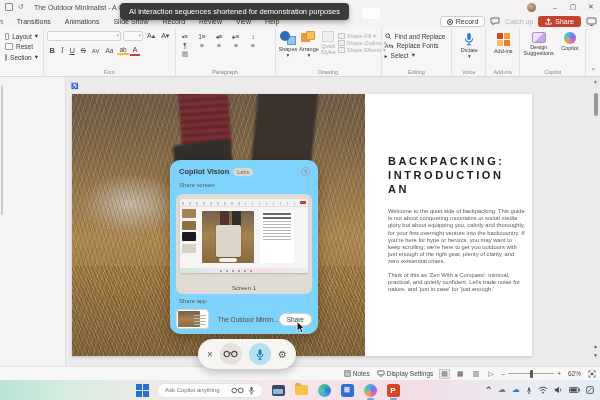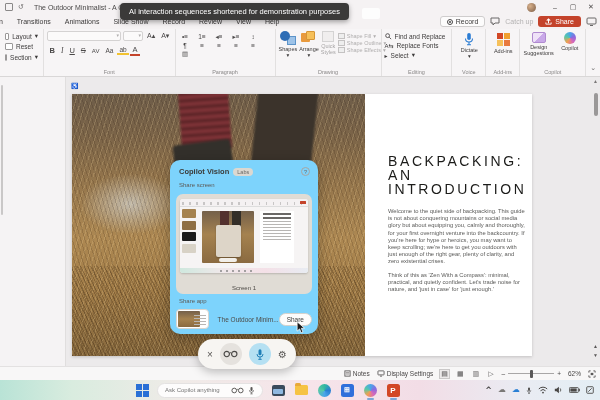--- a/index.html
+++ b/index.html
@@ -84,21 +84,21 @@
       repeating-linear-gradient(108deg, rgba(255,228,170,.17) 0 1px, transparent 1px 5px); }
   .leg { position:absolute; filter:blur(1px); }
   .leg-right { left:182px; top:-6px; width:60px; height:92px; background:#3b332b; border-radius:0 0 16px 14px; transform:rotate(6deg); }
   .leg-left-sock { left:108px; top:-4px; width:50px; height:60px; background:#7d3236; border-radius:2px; transform:rotate(-4deg);
     background-image:repeating-linear-gradient(0deg, rgba(30,10,10,.35) 0 3px, transparent 3px 7px); }
   .leg-left-boot { left:104px; top:48px; width:58px; height:62px; background:#33302b; border-radius:4px 4px 14px 10px; transform:rotate(-7deg); }
   .photo .fg-grass { position:absolute; left:0; bottom:0; width:100%; height:90px;
     background:repeating-linear-gradient(63deg, rgba(56,36,14,.28) 0 1px, transparent 1px 3px); }
 
   .slide-text { position:absolute; left:316px; top:60px; width:138px; color:#1c1c1a; }
-  .slide-title { font-size:14px; font-weight:normal; letter-spacing:2.6px; line-height:14px; }
+  .slide-title { font-size:11px; font-weight:bold; letter-spacing:2.6px; line-height:14px; }
   .slide-body { margin-top:12px; font-size:5.8px; line-height:7.2px; color:#5a5a58; }
   .slide-body p + p { margin-top:6px; }
 
   .vscroll { position:absolute; right:1px; top:0; width:7px; height:289px; }
   .vs-up { position:absolute; top:1px; left:1px; font-size:5px; color:#7a7878; }
   .vs-thumb { position:absolute; top:16px; left:2px; width:3.5px; height:23px; background:#9a9898; border-radius:2px; }
   .vs-bottom { position:absolute; bottom:8px; left:0; display:flex; flex-direction:column; gap:3px; font-size:5px; color:#5a5858; text-align:center; width:7px; }
 
   
   .cv-panel { position:absolute; left:170px; top:160px; width:148px; height:174px; background:#7dd3fc; border-radius:10px; box-shadow:0 4px 14px rgba(0,0,0,.3); z-index:30; }
@@ -386,22 +386,22 @@
       <div class="photo">
         <div class="grass"></div>
         <div class="leg leg-right"></div>
         <div class="leg leg-left-sock"></div>
         <div class="leg leg-left-boot"></div>
         <div class="fg-grass"></div>
       </div>
       <div class="slide-text">
         <div class="slide-title">
           <div>BACKPACKING:</div>
+          <div>INTRODUCTION</div>
           <div>AN</div>
-          <div>INTRODUCTION</div>
         </div>
         <div class="slide-body">
           <p>Welcome to the quiet side of backpacking. This guide is not about conquering mountains or social media glory but about equipping you, calmly and thoroughly, for your first overnight venture into the backcountry. If you're here for hype or heroics, you may want to keep scrolling; we're here to get you outdoors with just enough of the right gear, plenty of clarity, and zero existential crises.</p>
           <p>Think of this as 'Zen With a Compass': minimal, practical, and quietly confident. Let's trade noise for nature, and 'just in case' for 'just enough.'</p>
         </div>
       </div>
     </div>
 
     <div class="vscroll">
       <span class="vs-up">▲</span>

